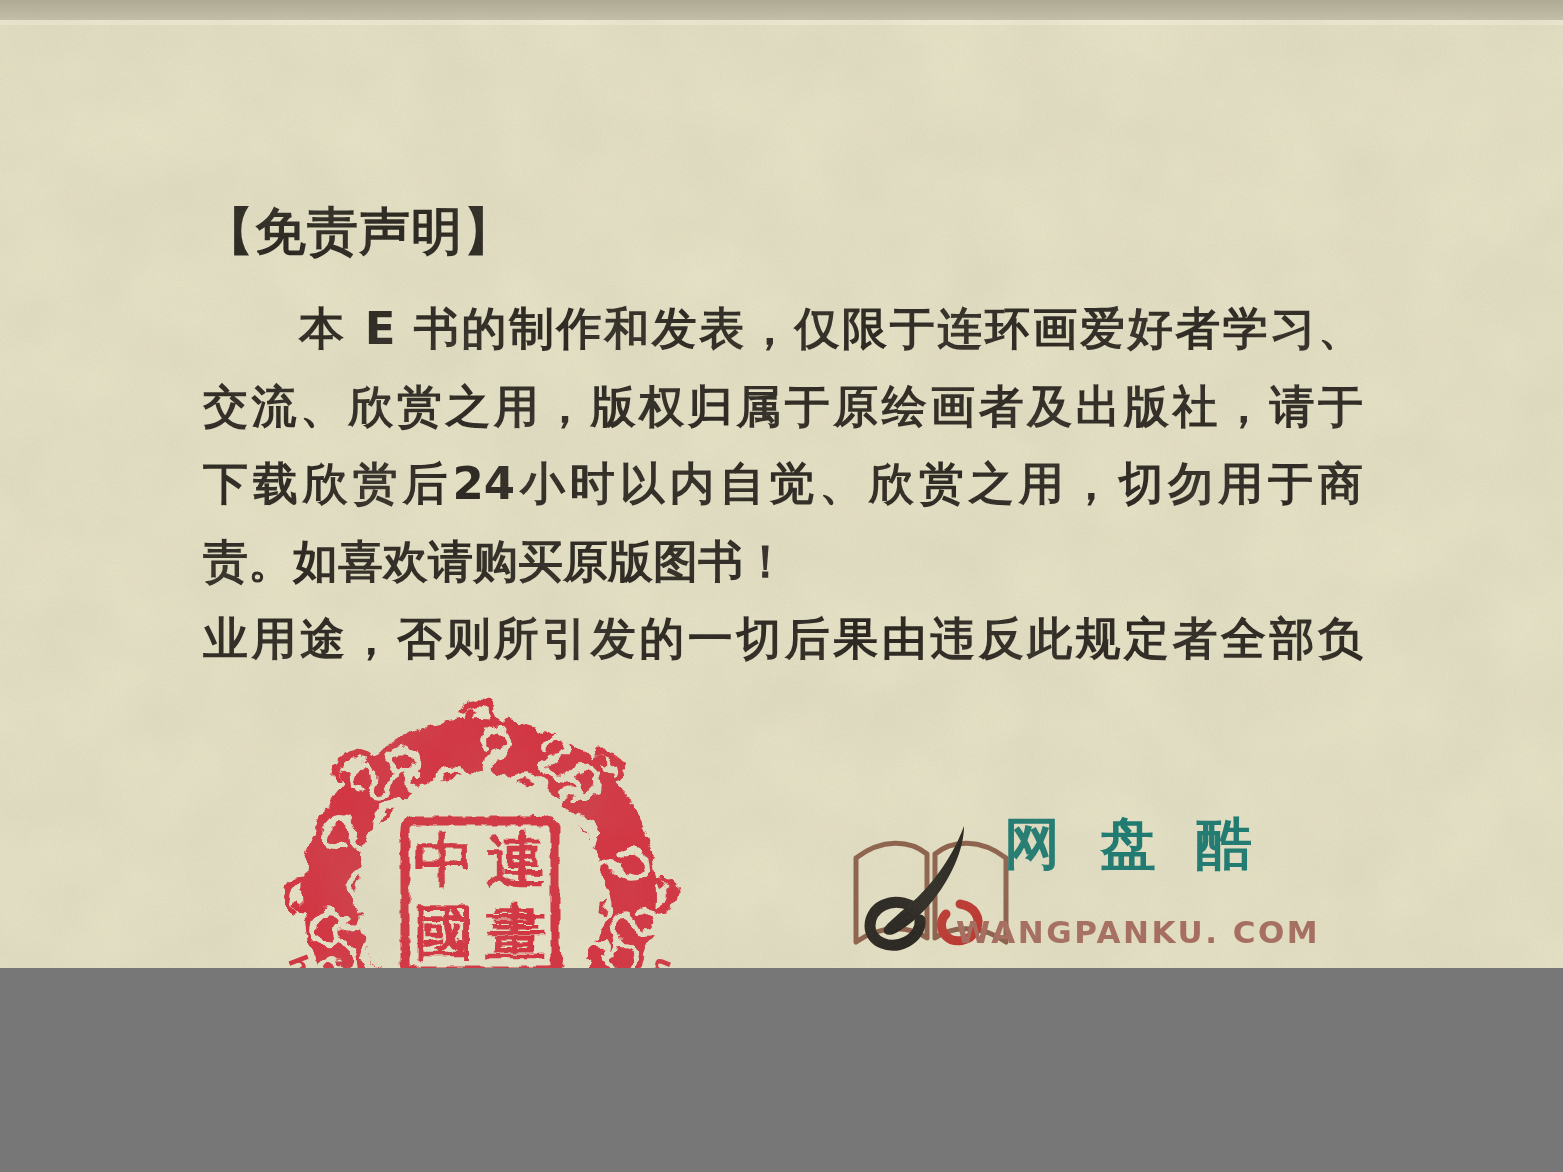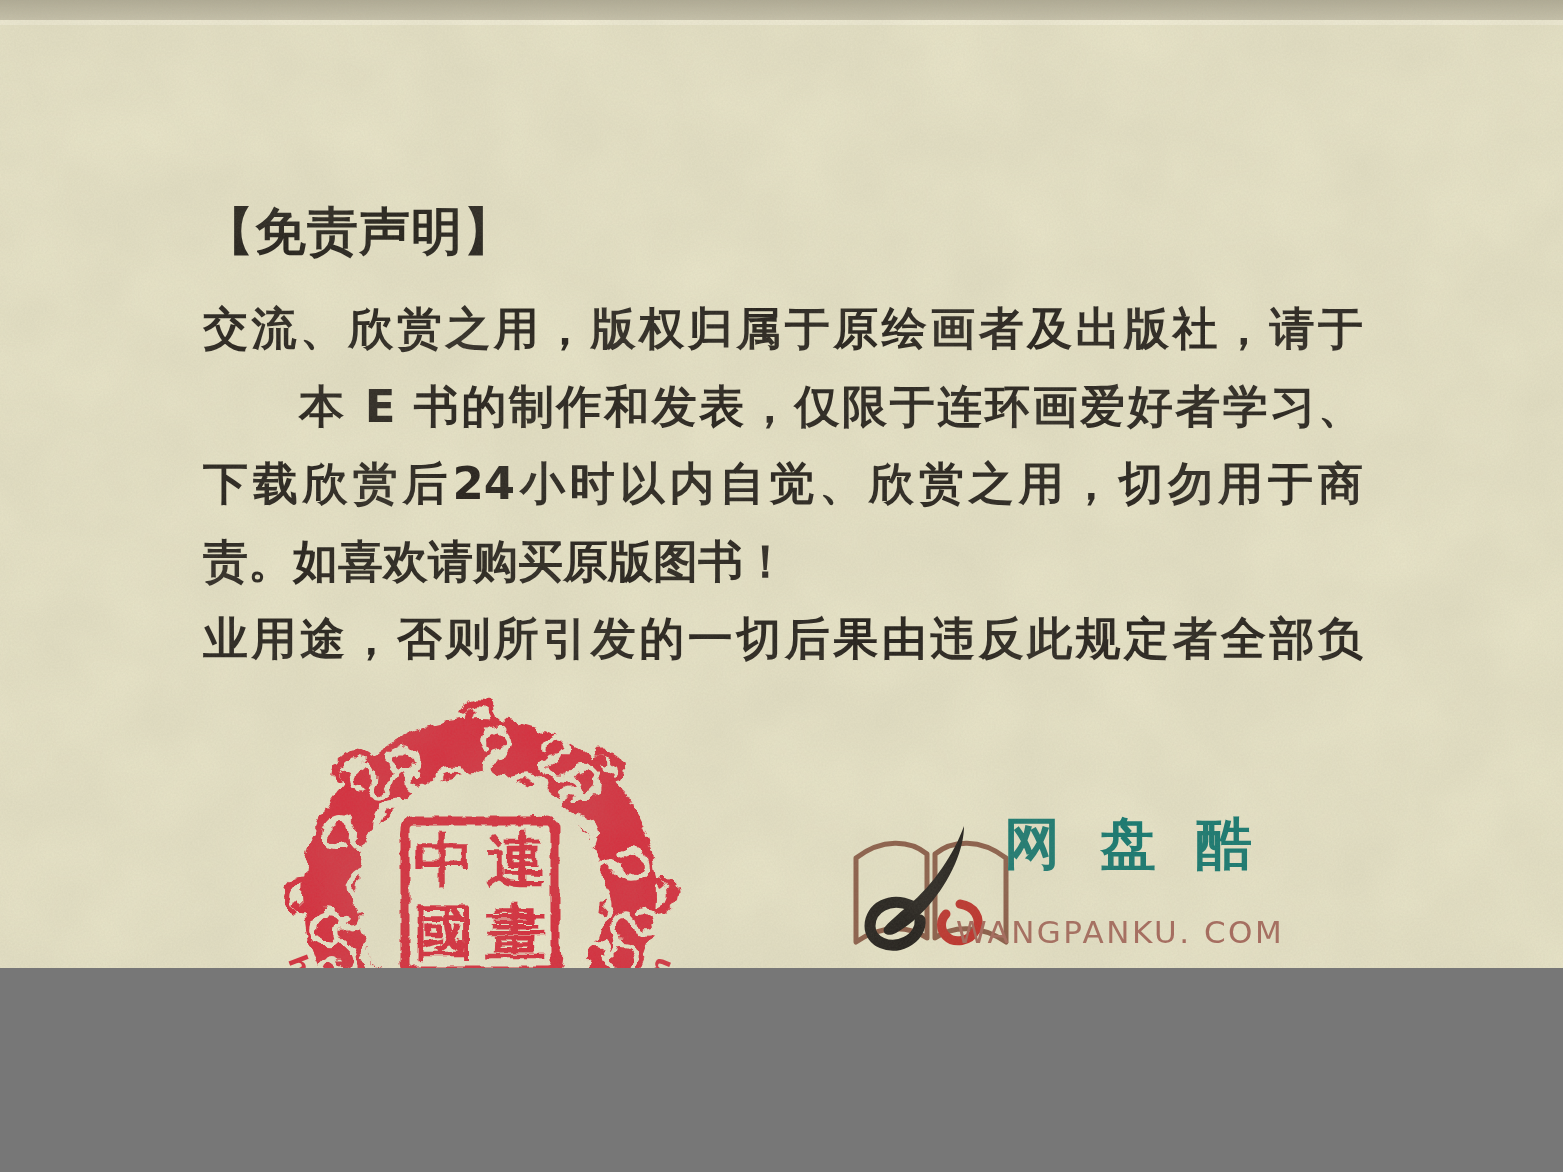--- a/index.html
+++ b/index.html
@@ -51,43 +51,43 @@
   .seal-svg{position:absolute;left:256px;top:694px;width:448px;height:448px;}
   
   .book-svg{position:absolute;left:842px;top:824px;width:178px;height:136px;}
   .calli{
     position:absolute;left:1004px;top:807px;
     font-size:56px;font-weight:600;color:#0f766e;
     letter-spacing:40px;white-space:nowrap;
   }
   .domain{
     position:absolute;left:956px;top:914px;
-    font-size:31px;font-weight:400;color:#a5675a;
+    font-size:31px;font-weight:700;color:#a5675a;
     letter-spacing:2.5px;white-space:nowrap;
   }
   .grain{
     position:absolute;left:0;top:0;width:1563px;height:1172px;
     pointer-events:none;
   }
 </style>
 </head>
 <body>
 
 <div id="stage">
 
   <div class="edge-top"></div>
   <div class="edge-top-line"></div>
   <div class="edge-bottom-line"></div>
   <div class="edge-bottom"></div>
 
   <div class="title">【免责声明】</div>
 
   <div class="para">
+    <span class="tline first">本 E 书的制作和发表，仅限于连环画爱好者学习、</span>
     <span class="tline">交流、欣赏之用，版权归属于原绘画者及出版社，请于</span>
-    <span class="tline first">本 E 书的制作和发表，仅限于连环画爱好者学习、</span>
     <span class="tline">下载欣赏后24小时以内自觉、欣赏之用，切勿用于商</span>
     <span class="tline last">责。如喜欢请购买原版图书！</span>
     <span class="tline">业用途，否则所引发的一切后果由违反此规定者全部负</span>
   </div>
 
   <svg class="seal-svg" viewBox="0 0 448 448">
     <defs>
       <filter id="roughen" x="-25%" y="-25%" width="150%" height="150%">
         <feTurbulence type="fractalNoise" baseFrequency="0.06" numOctaves="3" seed="11" result="t"></feTurbulence>
         <feDisplacementMap in="SourceGraphic" in2="t" scale="15" xChannelSelector="R" yChannelSelector="G"></feDisplacementMap>

